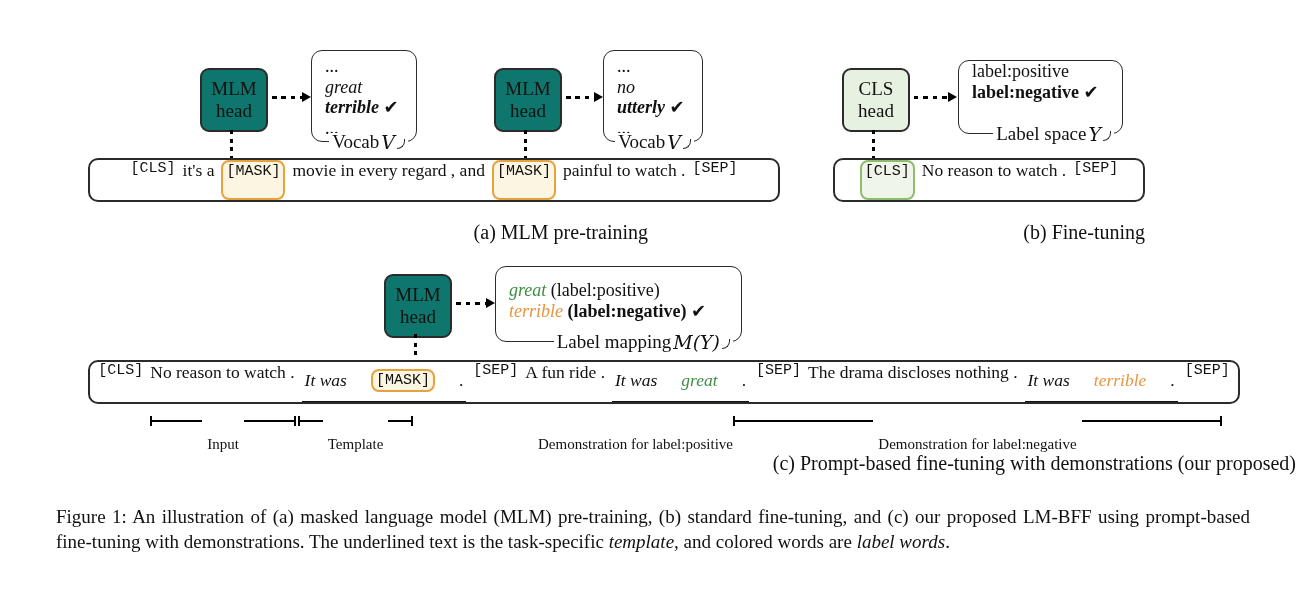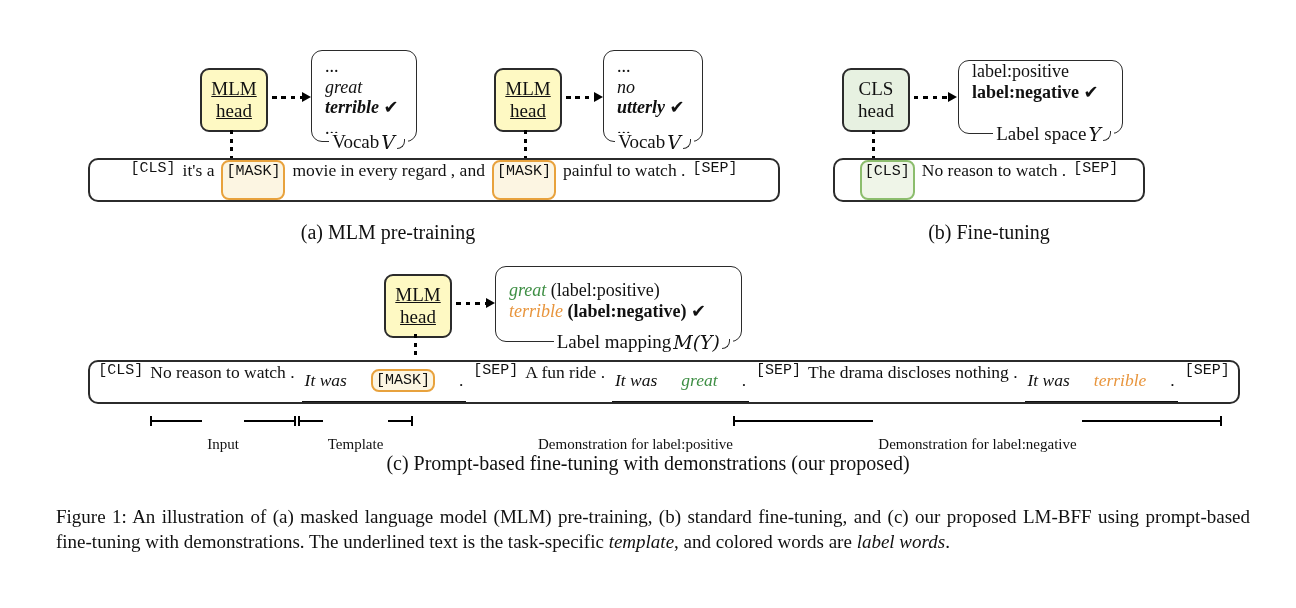--- a/index.html
+++ b/index.html
@@ -3,21 +3,21 @@
 <meta charset="utf-8">
 <style>
   html,body{margin:0;padding:0;background:#ffffff;}
   #canvas{position:relative;width:1296px;height:608px;background:#ffffff;
           font-family:"Liberation Serif",serif;color:#111;overflow:hidden;}
 
   
   .head-box{position:absolute;width:64px;height:60px;border:2px solid #2b2b2b;border-radius:9px;
             display:flex;flex-direction:column;justify-content:center;align-items:center;
             font-size:19px;line-height:1.18;}
-  .head-cream{background:#fef9c3;text-decoration:underline;}
+  .head-cream{background:#0f766e;}
   .head-green{background:#E7F1E1;}
 
   
   .out-box{position:absolute;border:1.7px solid #2b2b2b;border-radius:11px;background:#fff;
            padding:5px 0 5px 13px;box-sizing:border-box;font-size:18px;line-height:20.5px;}
   .out-box .tag{position:absolute;bottom:-10px;right:8px;background:#fff;padding:0 3px;
                 font-size:19px;line-height:18px;display:inline-flex;align-items:flex-end;gap:2px;}
   .tag .sym{font-style:italic;font-family:"DejaVu Serif",serif;}
   .tag .curl{display:inline-block;width:7px;height:9px;border:1.4px solid #2b2b2b;border-top:none;
              border-left:none;border-bottom-right-radius:8px;margin-bottom:2px;}
@@ -43,21 +43,21 @@
   .tok{font-family:"Liberation Mono",monospace;font-size:15px;color:#111;}
   .txt{font-size:17.5px;}
   .mask-tok{display:inline-block;font-family:"Liberation Mono",monospace;font-size:15px;
             background:#FCF5E2;border:2.2px solid #E8A23D;border-radius:8px;padding:1px 3px;}
   .cls-tok{display:inline-block;font-family:"Liberation Mono",monospace;font-size:15px;
            background:#EFF5E8;border:2.2px solid #8CBD6D;border-radius:8px;padding:1px 3px;}
   .ul-seg{display:inline-flex;gap:24px;align-items:center;border-bottom:1.7px solid #111;
           padding:0 3px 2px 3px;}
 
   
-  .sub-caption{position:absolute;font-size:20px;text-align:center;font-family:Liberation Serif, serif;}
+  .sub-caption{position:absolute;font-size:20px;text-align:right;font-family:Liberation Serif, serif;}
 
   
   .bracket{position:absolute;height:14px;display:flex;align-items:center;}
   .bracket .tick{width:1.6px;height:10px;background:#000;}
   .bracket .bline{flex:1;height:1.4px;background:#000;}
   .bracket .blabel{font-size:15px;padding:0 5px;white-space:nowrap;transform:translateY(-1px);margin-top:48px;}
 
   
   .fig-caption{position:absolute;left:56px;top:505px;width:1194px;font-size:19px;
                line-height:1.31;text-align:justify;}

